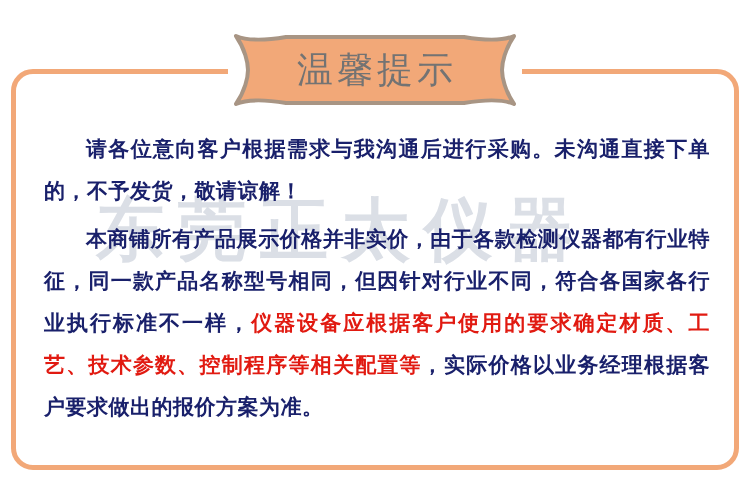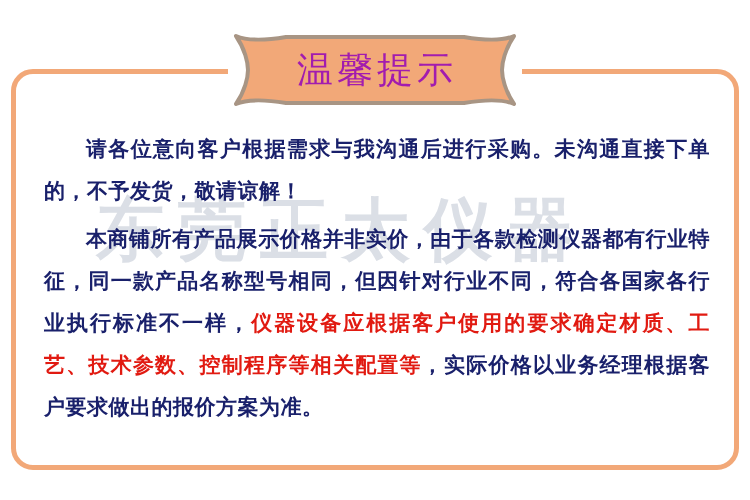--- a/index.html
+++ b/index.html
@@ -65,21 +65,21 @@
     top: 0;
     width: 302px;
     height: 74px;
     display: flex;
     align-items: center;
     justify-content: center;
     font-family: "DejaVu Sans", "Liberation Sans", sans-serif;
     font-size: 36px;
     font-weight: 400;
     letter-spacing: 4px;
-    color: #a21caf;
+    color: #737373;
     white-space: nowrap;
     padding-left: 4px;
     box-sizing: border-box;
   }
 
   
   #watermark {
     position: absolute;
     left: 96px;
     top: 196px;

